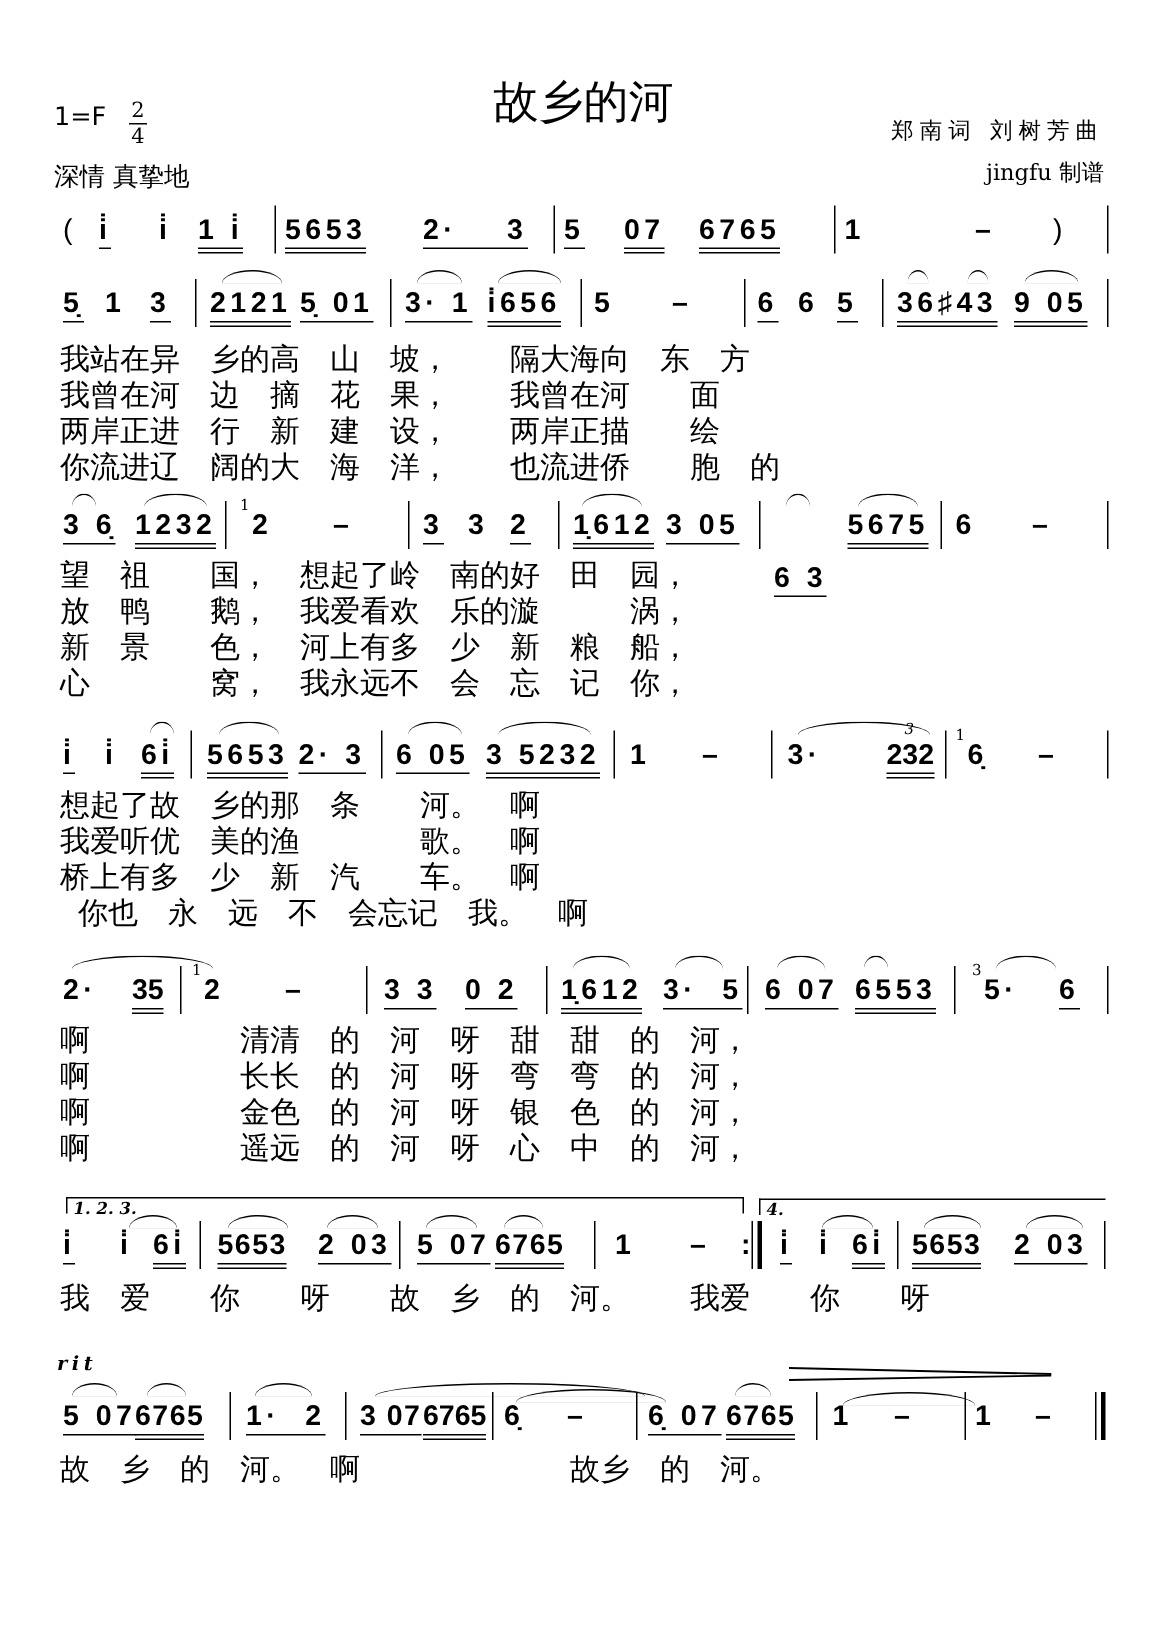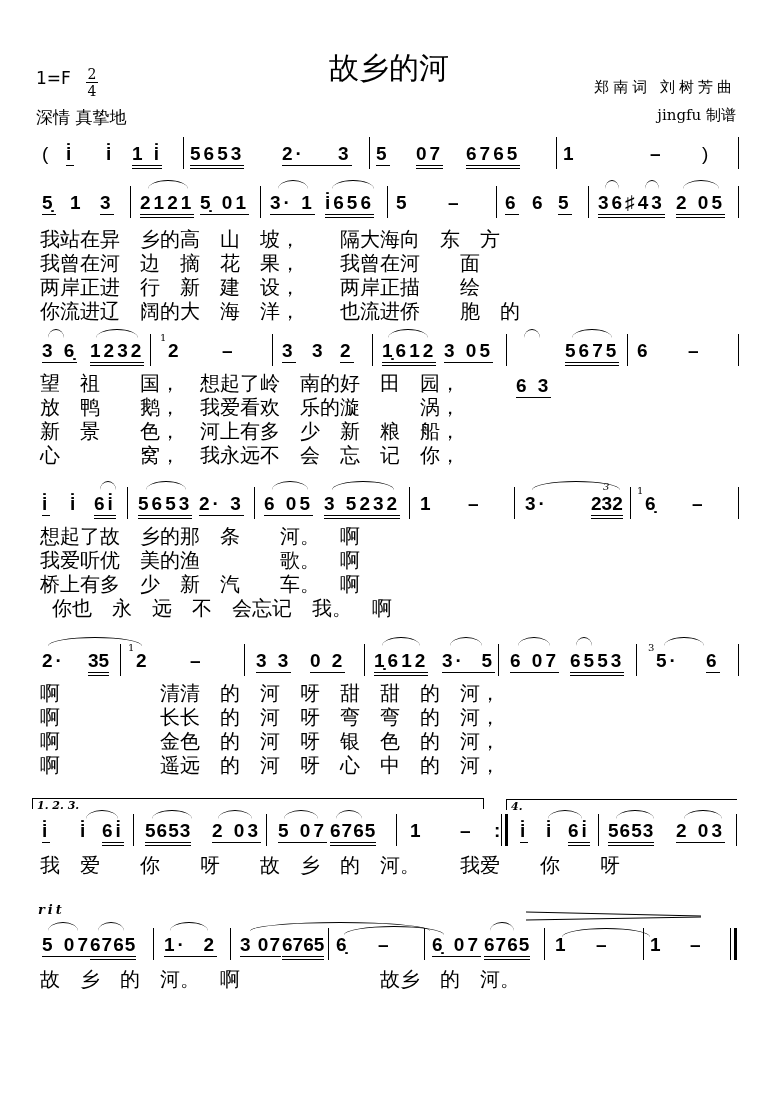--- a/index.html
+++ b/index.html
@@ -77,21 +77,21 @@
   <span class="n u2" style="left:325px;">i̇656</span>
   <div class="bar" style="left:387px;"></div>
   <span class="n" style="left:396px;">5</span>
   <span class="n" style="left:448px;">–</span>
   <div class="bar" style="left:496px;"></div>
   <span class="n u1" style="left:505px;">6</span>
   <span class="n" style="left:532px;">6</span>
   <span class="n u1" style="left:558px;">5</span>
   <div class="bar" style="left:588px;"></div>
   <span class="n u2" style="left:598px;">36♯43</span>
-  <span class="n u2" style="left:676px;">2 05</span>
+  <span class="n u2" style="left:676px;">9 05</span>
   <div class="bar" style="left:738px;"></div>
 </div>
 <div class="lyr" style="left:40px;top:226px;">我站在异　乡的高　山　坡，　　隔大海向　东　方</div>
 <div class="lyr" style="left:40px;top:250px;">我曾在河　边　摘　花　果，　　我曾在河　　面</div>
 <div class="lyr" style="left:40px;top:274px;">两岸正进　行　新　建　设，　　两岸正描　　绘</div>
 <div class="lyr" style="left:40px;top:298px;">你流进辽　阔的大　海　洋，　　也流进侨　　胞　的</div>
 
 <div class="slur" style="left:48px;top:329px;width:16px;"></div>
 <div class="slur" style="left:96px;top:329px;width:42px;"></div>
 <div class="slur" style="left:388px;top:329px;width:40px;"></div>
@@ -183,21 +183,21 @@
   <span class="small" style="left:648px;top:-8px;">3</span>
   <span class="n" style="left:656px;">5·</span>
   <span class="n u1" style="left:706px;">6</span>
   <div class="bar" style="left:738px;"></div>
 </div>
 <div class="lyr" style="left:40px;top:680px;">啊　　　　　清清　的　河　呀　甜　甜　的　河，</div>
 <div class="lyr" style="left:40px;top:704px;">啊　　　　　长长　的　河　呀　弯　弯　的　河，</div>
 <div class="lyr" style="left:40px;top:728px;">啊　　　　　金色　的　河　呀　银　色　的　河，</div>
 <div class="lyr" style="left:40px;top:752px;">啊　　　　　遥远　的　河　呀　心　中　的　河，</div>
 
-<div class="volta" style="left:32px;top:798px;width:450px;border-right:1.3px solid #000;">
+<div class="volta" style="left:44px;top:798px;width:450px;border-right:1.3px solid #000;">
     <span>1. 2. 3.</span>
   </div>
 <div class="volta" style="left:506px;top:799px;width:230px;">
     <span>4.</span>
   </div>
 <div class="slur" style="left:86px;top:810px;width:32px;"></div>
 <div class="slur" style="left:152px;top:810px;width:40px;"></div>
 <div class="slur" style="left:218px;top:810px;width:34px;"></div>
 <div class="slur" style="left:284px;top:810px;width:34px;"></div>
 <div class="slur" style="left:336px;top:810px;width:26px;"></div>

